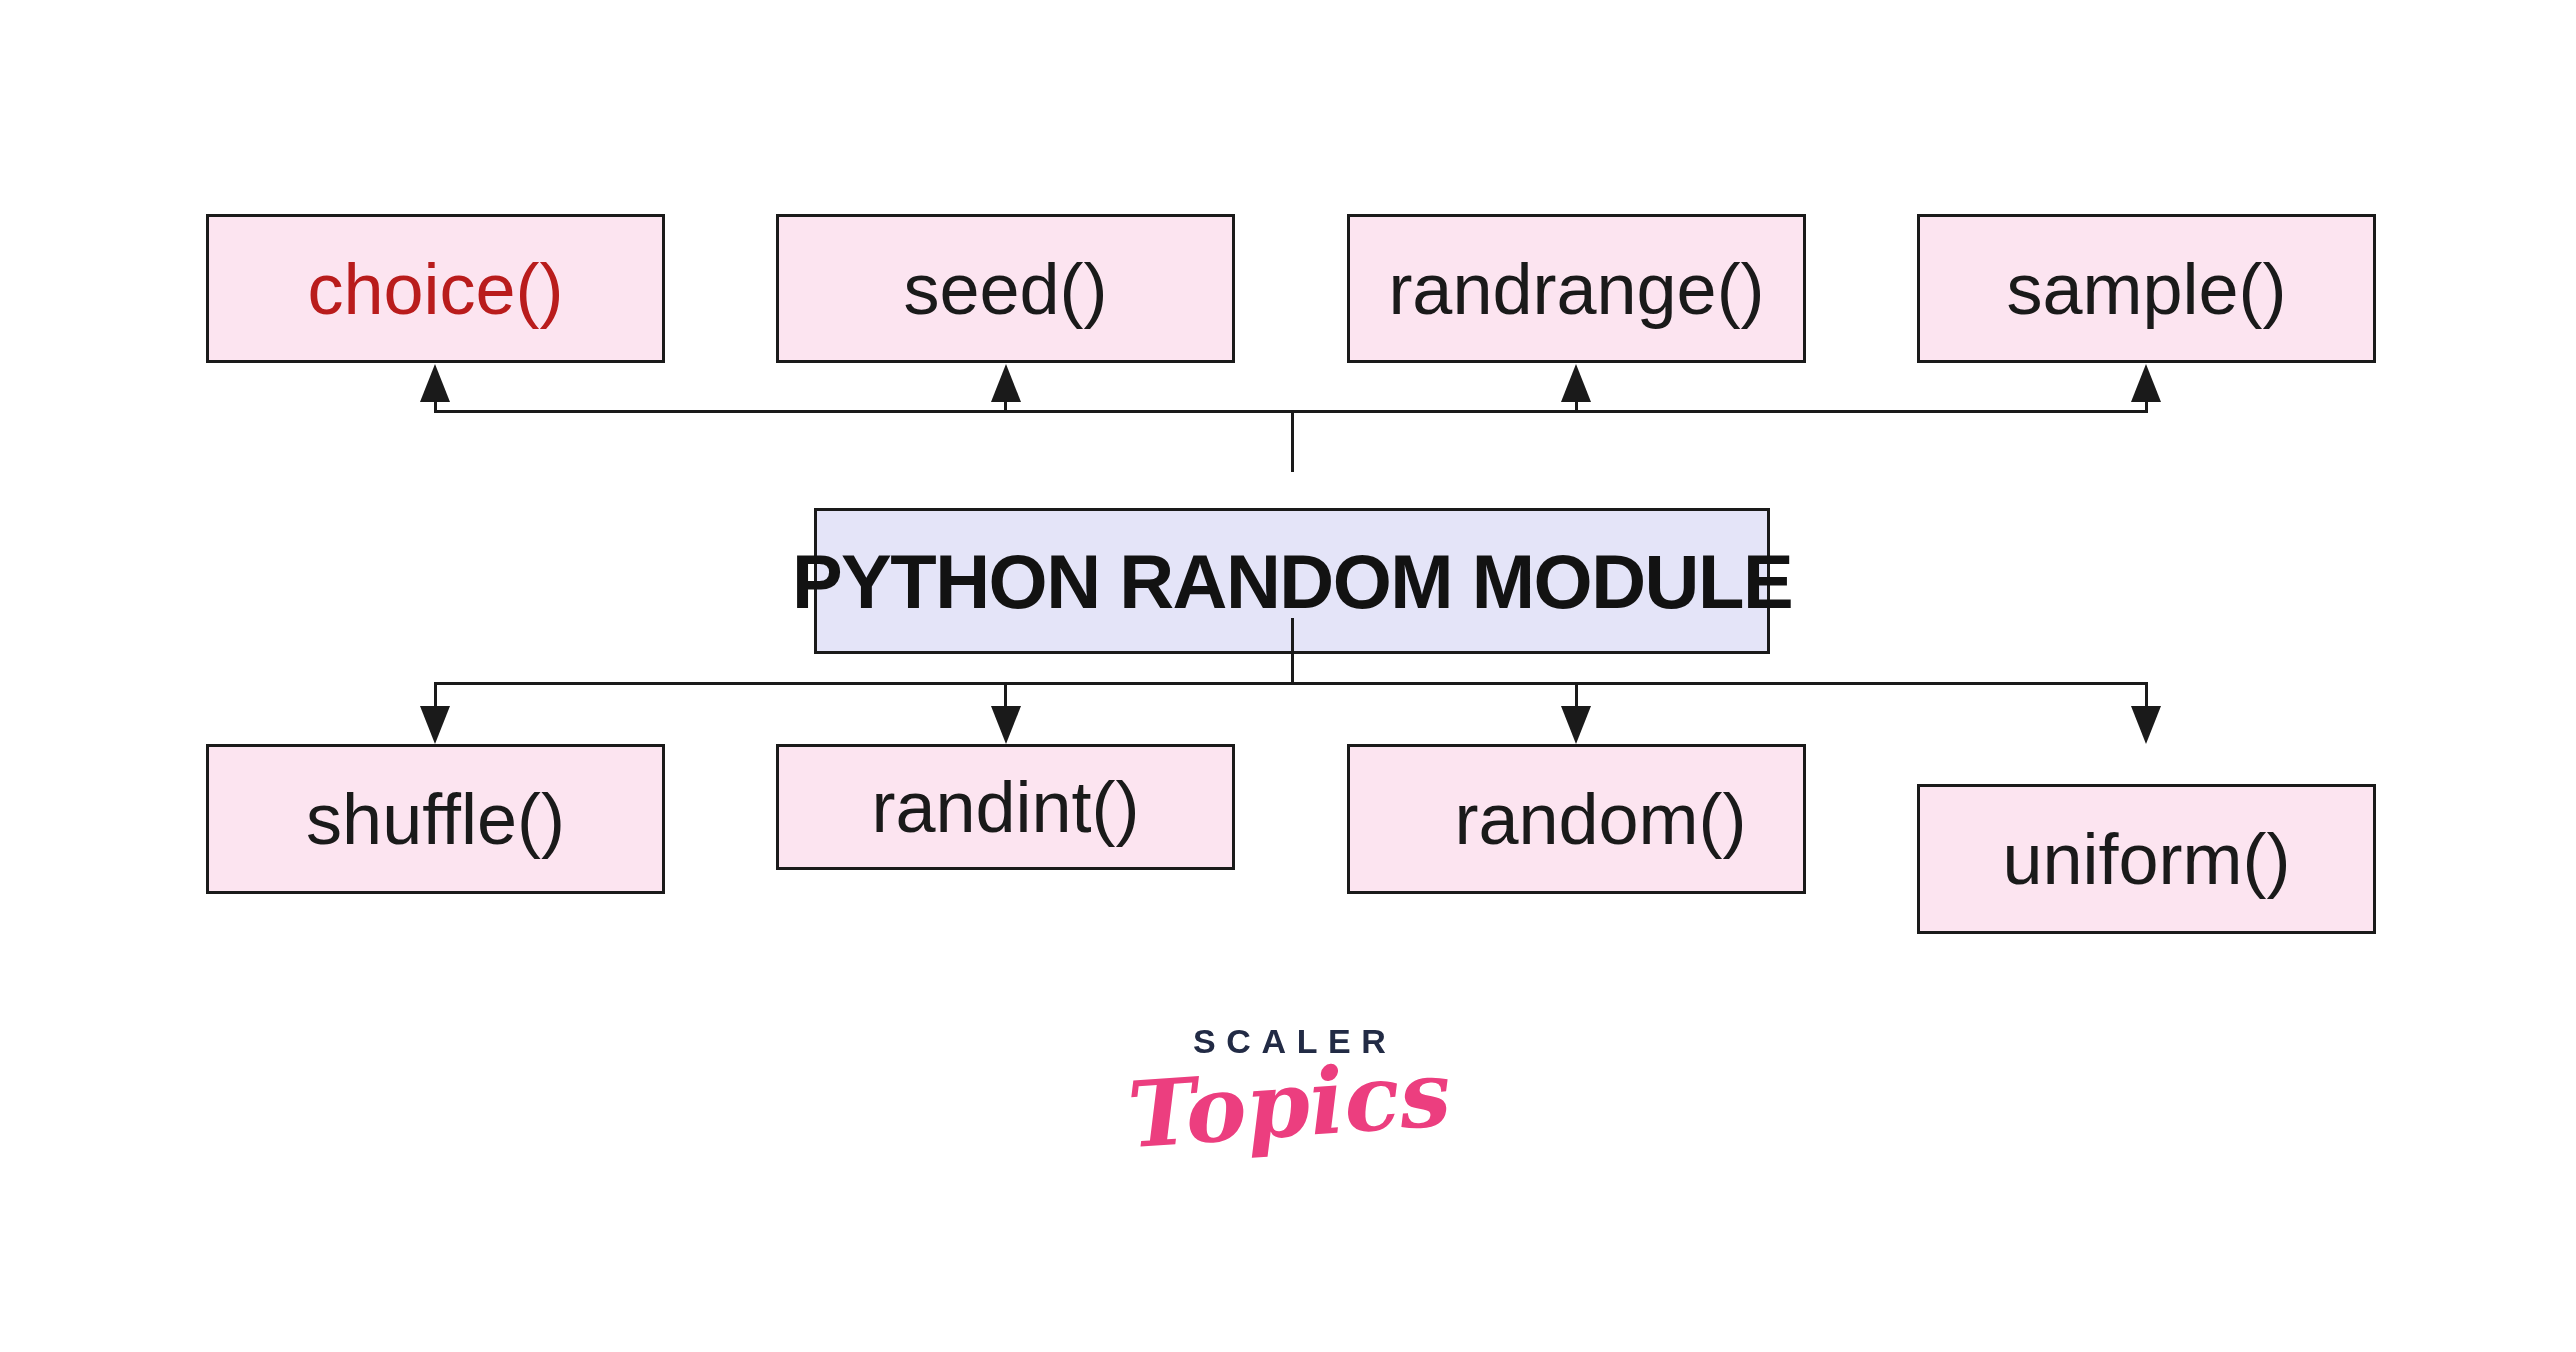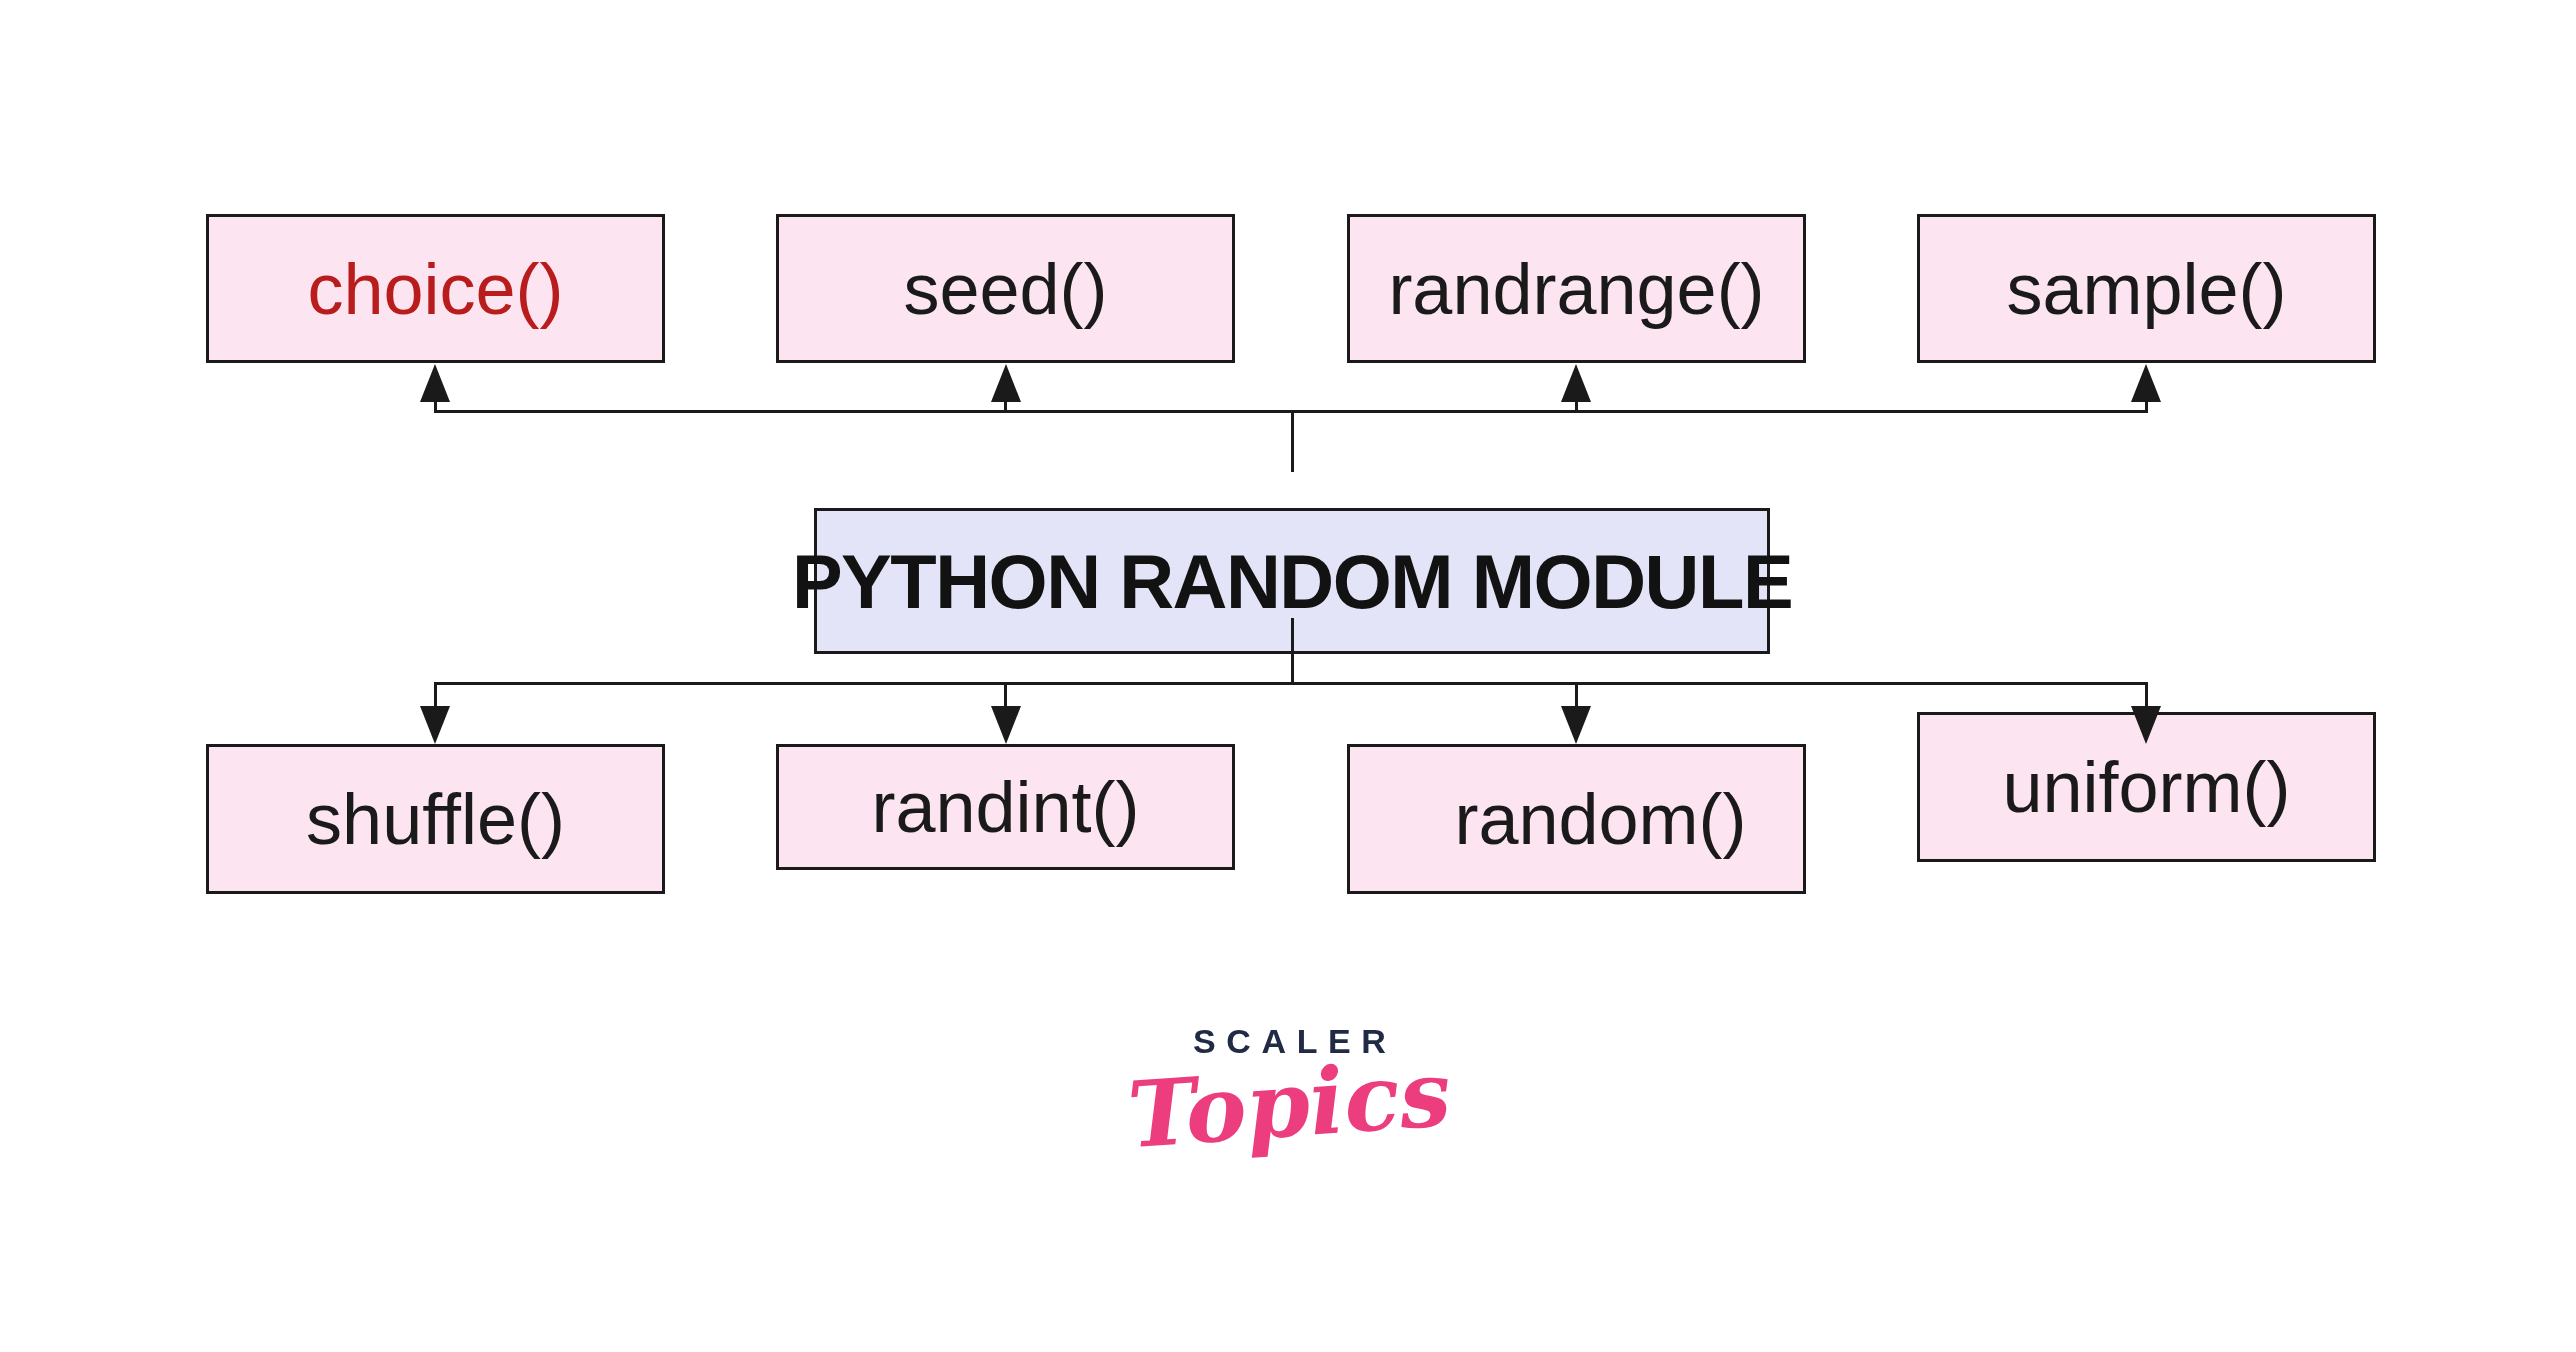--- a/index.html
+++ b/index.html
@@ -69,21 +69,21 @@
   <div class="fbox" style="left: 206px; top: 214px; background-color: rgb(252, 228, 240); border-color: rgb(26, 26, 26); color: #b91c1c;">choice()</div>
   <div class="fbox" style="left: 776px; top: 214px; background-color: rgb(252, 228, 240); border-color: rgb(26, 26, 26); color: rgb(26, 26, 26);">seed()</div>
   <div class="fbox" style="left: 1347px; top: 214px; background-color: rgb(252, 228, 240); border-color: rgb(26, 26, 26); color: rgb(26, 26, 26);">randrange()</div>
   <div class="fbox" style="left: 1917px; top: 214px; background-color: rgb(252, 228, 240); border-color: rgb(26, 26, 26); color: rgb(26, 26, 26);">sample()</div>
 
   <div class="module" style="background-color: rgb(228, 228, 248); border-color: rgb(26, 26, 26); margin-top: 36px;">PYTHON RANDOM MODULE</div>
 
   <div class="fbox" style="left: 206px; top: 744px; height: 150px; background-color: rgb(252, 228, 240); border-color: rgb(26, 26, 26); color: rgb(26, 26, 26);">shuffle()</div>
   <div class="fbox" style="left: 776px; top: 744px; height: 126px; background-color: rgb(252, 228, 240); border-color: rgb(26, 26, 26); color: rgb(26, 26, 26);">randint()</div>
   <div class="fbox" style="left: 1347px; top: 744px; height: 150px; background-color: rgb(252, 228, 240); border-color: rgb(26, 26, 26); color: rgb(26, 26, 26); padding-left: 48px;">random()</div>
-  <div class="fbox" style="left: 1917px; top: 712px; height: 150px; background-color: rgb(252, 228, 240); border-color: rgb(26, 26, 26); color: rgb(26, 26, 26);">uniform()</div>
+  <div class="fbox" style="left: 1917px; top: 784px; height: 150px; background-color: rgb(252, 228, 240); border-color: rgb(26, 26, 26); color: rgb(26, 26, 26);">uniform()</div>
 
   <div class="line" style="left: 1291px; top: 411px; width: 3px; height: 61px; background-color: rgb(26, 26, 26);"></div>
   <div class="line" style="left: 434px; top: 410px; width: 1714px; height: 3px; background-color: rgb(26, 26, 26);"></div>
 
   <div class="line" style="left: 434px; top: 398px; width: 3px; height: 14.4px; background-color: rgb(26, 26, 26);"></div>
   <div class="arrow-up" style="left: 420px; top: 364px; border-bottom-color: rgb(26, 26, 26);"></div>
 
   <div class="line" style="left: 1004px; top: 398px; width: 3px; height: 14.4px; background-color: rgb(26, 26, 26);"></div>
   <div class="arrow-up" style="left: 991px; top: 364px; border-bottom-color: rgb(26, 26, 26);"></div>
 

